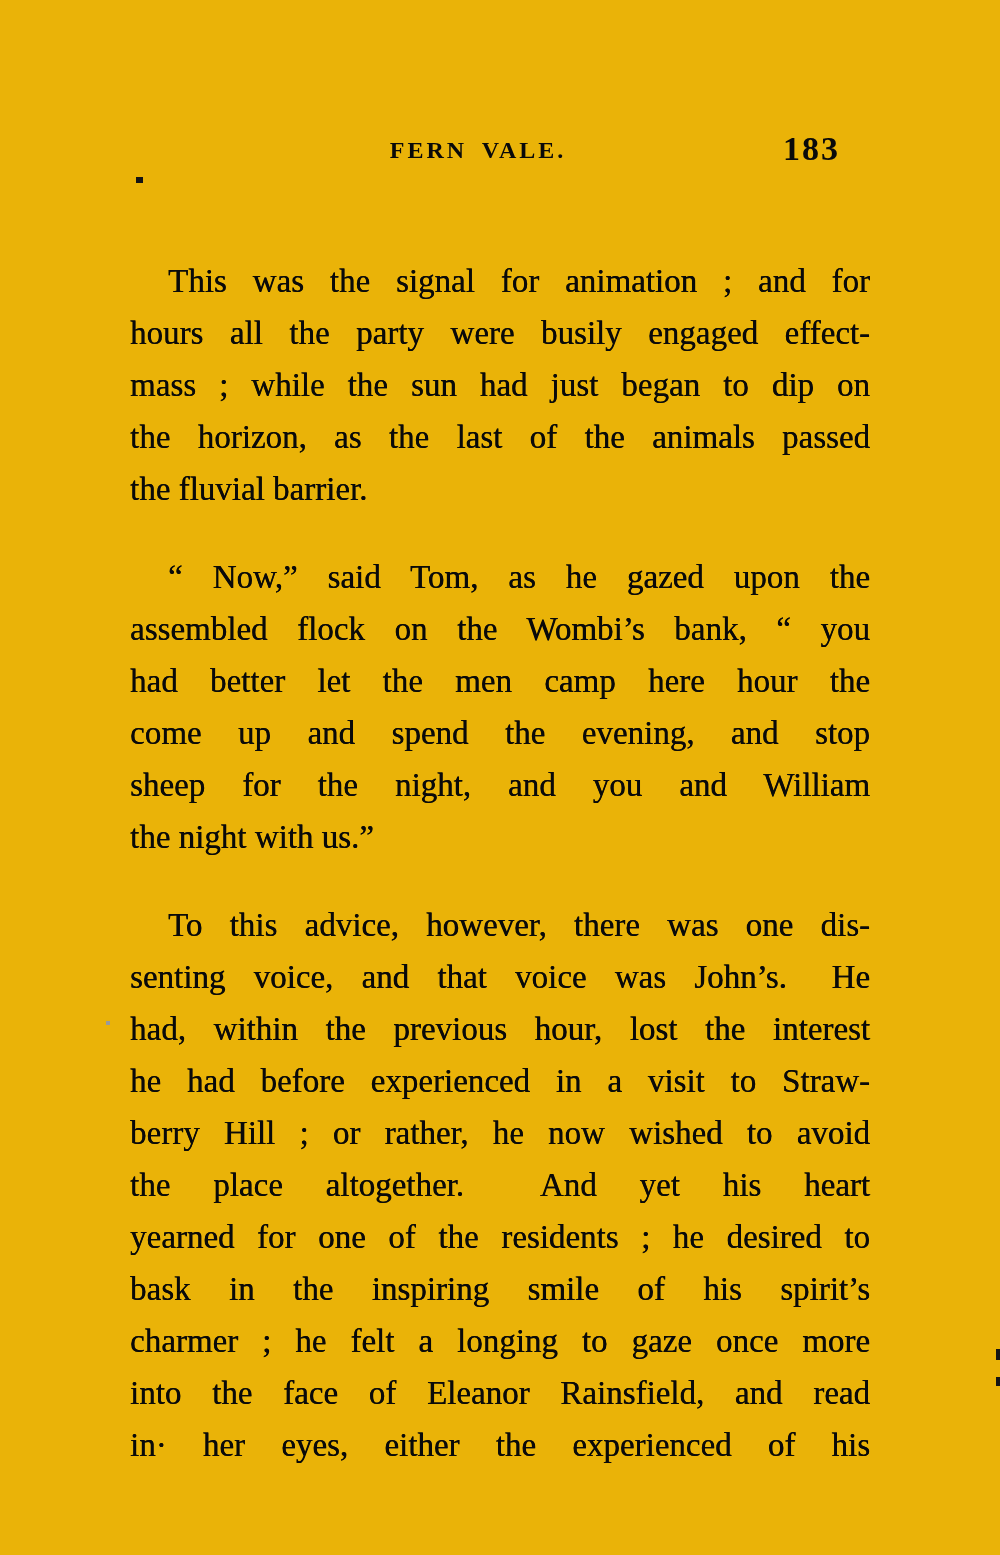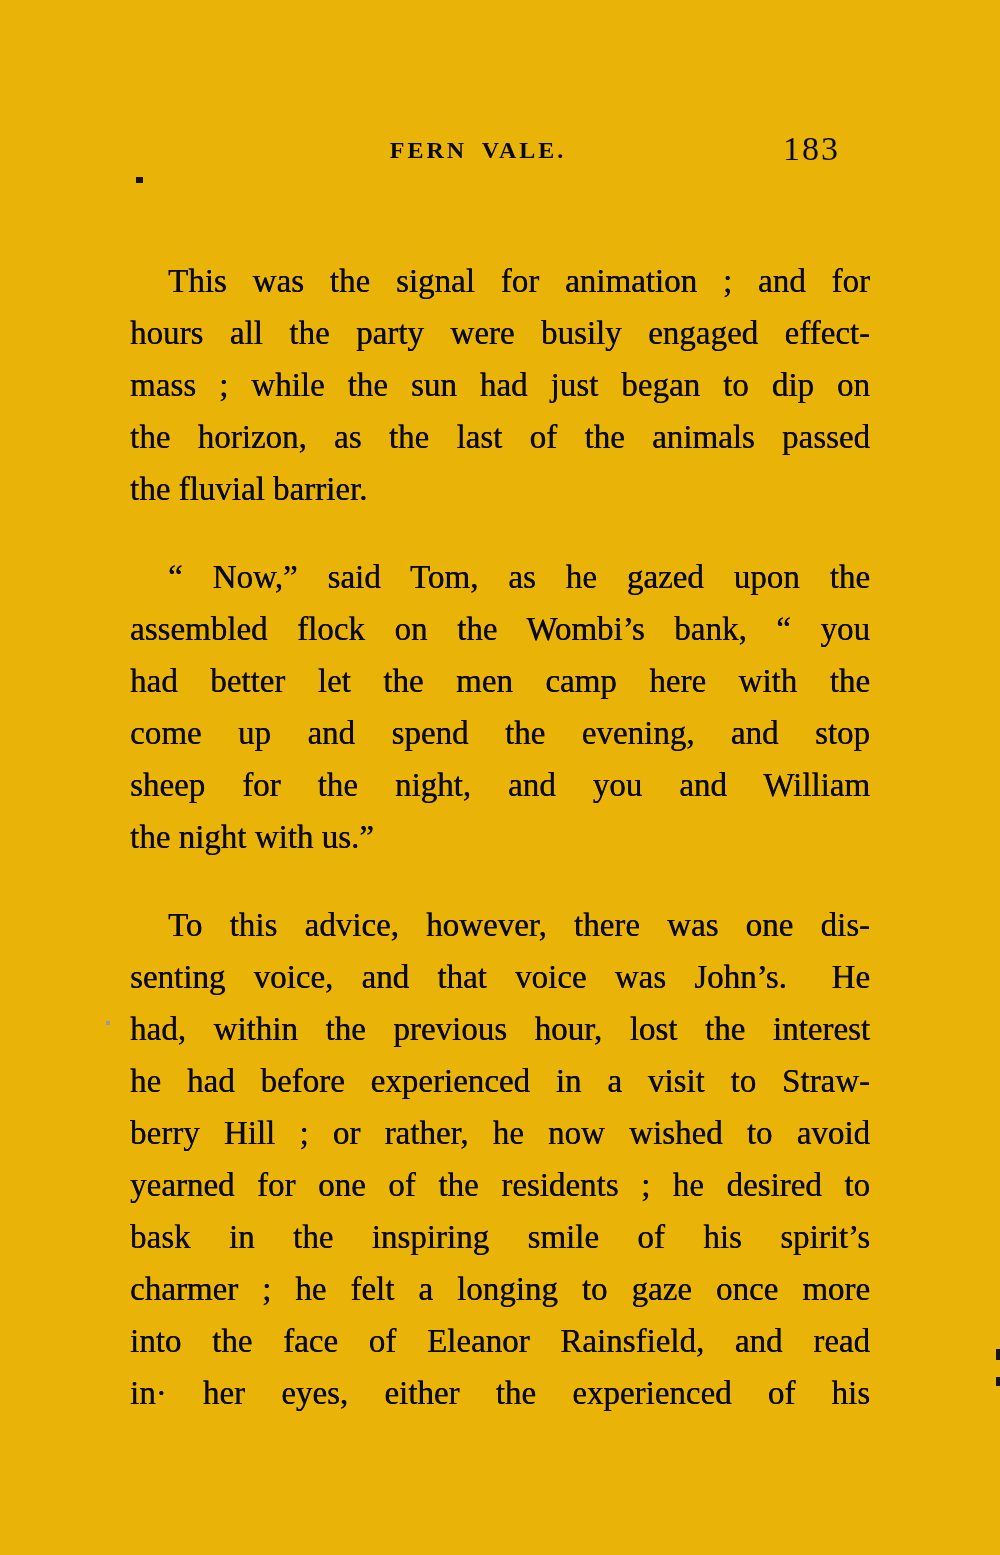--- a/index.html
+++ b/index.html
@@ -39,21 +39,21 @@
     letter-spacing: 3px;
     word-spacing: 6px;
     white-space: nowrap;
   }
   .page-number {
     position: absolute;
     right: 30px;
     top: -4px;
     font-size: 34px;
     letter-spacing: 2px;
-    font-weight: 400;
+    font-weight: 700;
   }
   .text-block {
     position: absolute;
     left: 130px;
     top: 219px;
     width: 740px;
   }
   .paragraph { margin: 0; }
   .line {
     font-size: 33px;
@@ -88,31 +88,32 @@
       <div class="paragraph">
         <div class="line indent">This was the signal for animation ; and for</div>
         <div class="line">hours all the party were busily engaged effect-</div>
         <div class="line">mass ; while the sun had just began to dip on</div>
         <div class="line">the horizon, as the last of the animals passed</div>
         <div class="line endline">the fluvial barrier.</div>
       </div>
       <div class="paragraph">
         <div class="line indent">“ Now,” said Tom, as he gazed upon the</div>
         <div class="line">assembled flock on the Wombi’s bank, “ you</div>
-        <div class="line">had better let the men camp here with the</div>
+        <div class="line">had better let the men camp here hour the</div>
         <div class="line">come up and spend the evening, and stop</div>
         <div class="line">sheep for the night, and you and William</div>
         <div class="line endline">the night with us.”</div>
       </div>
       <div class="paragraph">
         <div class="line indent">To this advice, however, there was one dis-</div>
         <div class="line">senting voice, and that voice was John’s.  He</div>
         <div class="line">had, within the previous hour, lost the interest</div>
         <div class="line">he had before experienced in a visit to Straw-</div>
         <div class="line">berry Hill ; or rather, he now wished to avoid</div>
+        <div class="line">the place altogether.  And yet his heart</div>
         <div class="line">yearned for one of the residents ; he desired to</div>
         <div class="line">bask in the inspiring smile of his spirit’s</div>
         <div class="line">charmer ; he felt a longing to gaze once more</div>
         <div class="line">into the face of Eleanor Rainsfield, and read</div>
         <div class="line">in· her eyes, either the experienced of his</div>
       </div>
     </div>
 
   <div class="scan-artifact artifact-dot-1"></div>
   <div class="scan-artifact artifact-dot-2"></div>

